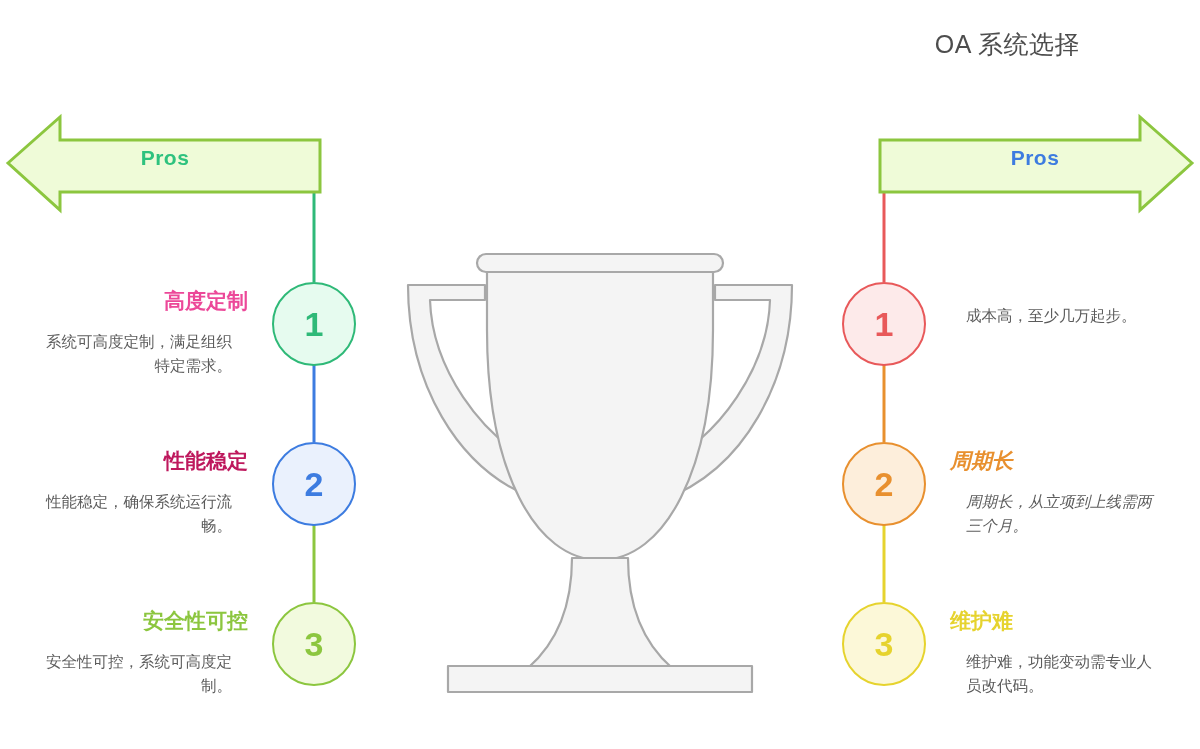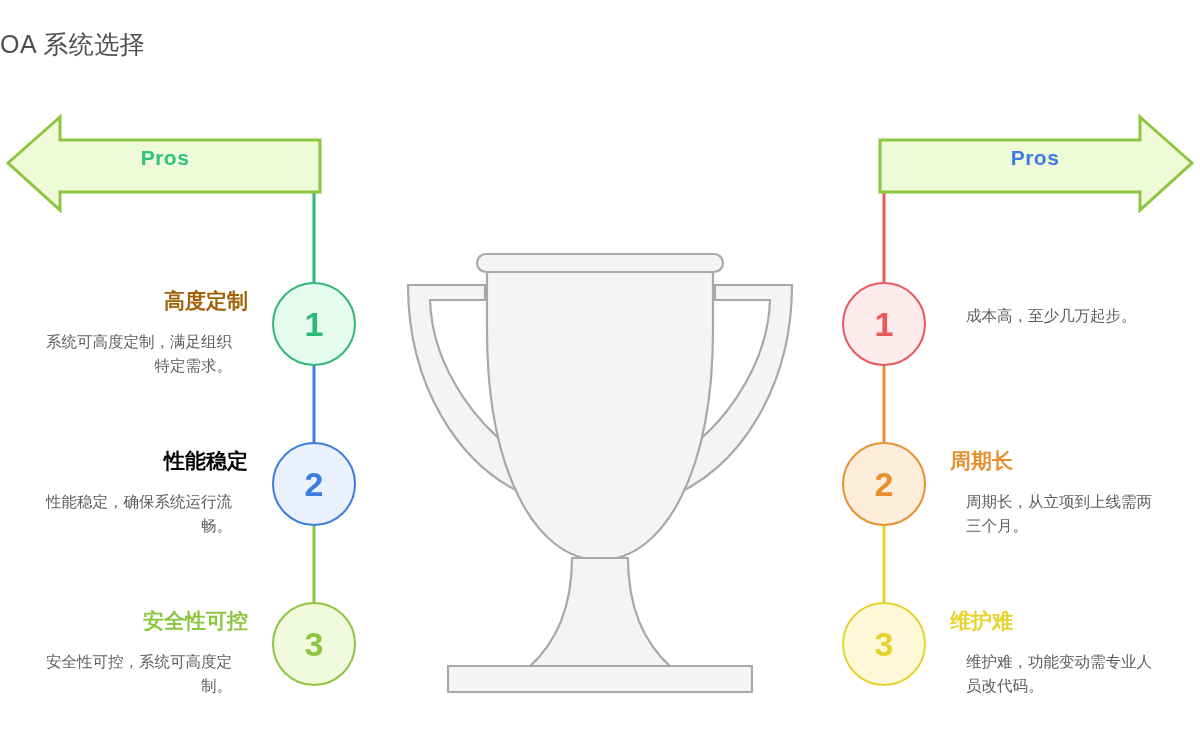--- a/index.html
+++ b/index.html
@@ -15,21 +15,21 @@
     font-family: "Liberation Sans", "DejaVu Sans", sans-serif;
     -webkit-font-smoothing: antialiased;
   }
 
   
   #page-title {
     position: absolute;
     top: 28px;
     left: 0;
     width: 1080px;
-    text-align: left;
+    text-align: right;
     font-size: 25px;
     color: #4d4d4d;
     font-weight: 400;
     letter-spacing: 0.5px;
   }
 
   
   #art-layer {
     position: absolute;
     top: 0;
@@ -136,43 +136,43 @@
     <rect x="448" y="666" width="304" height="26"></rect>
   </g>
 </svg>
 
 <div class="arrow-label" id="pros-arrow-label">Pros</div>
 
 <div class="arrow-label" id="cons-arrow-label">Pros</div>
 
 <div class="node-circle" id="pros-node-0" style="top: 282px; left: 272px; border-color: rgb(47, 185, 120); background: rgb(230, 251, 239); color: rgb(47, 185, 120);">1</div>
 <div class="item-text left" id="pros-text-0" style="top: 288px; left: 18px;">
-  <p class="item-heading" id="pros-heading-0" style="color: #a16207;">高度定制</p>
+  <p class="item-heading" id="pros-heading-0" style="color: #ec4899;">高度定制</p>
   <p class="item-desc">系统可高度定制，满足组织特定需求。</p>
 </div>
 
 <div class="node-circle" id="pros-node-1" style="top: 442px; left: 272px; border-color: rgb(61, 124, 224); background: rgb(234, 241, 253); color: rgb(61, 124, 224);">2</div>
 <div class="item-text left" id="pros-text-1" style="top: 448px; left: 18px;">
-  <p class="item-heading" id="pros-heading-1" style="color: #000000; font-family: Liberation Serif, serif;">性能稳定</p>
+  <p class="item-heading" id="pros-heading-1" style="color: #be185d; font-family: Liberation Serif, serif;">性能稳定</p>
   <p class="item-desc">性能稳定，确保系统运行流畅。</p>
 </div>
 
 <div class="node-circle" id="pros-node-2" style="top: 602px; left: 272px; border-color: rgb(140, 198, 63); background: rgb(242, 250, 222); color: rgb(140, 198, 63);">3</div>
 <div class="item-text left" id="pros-text-2" style="top: 608px; left: 18px; font-family: Liberation Serif, serif;">
   <p class="item-heading" id="pros-heading-2" style="color: rgb(140, 198, 63);">安全性可控</p>
   <p class="item-desc">安全性可控，系统可高度定制。</p>
 </div>
 
 <div class="node-circle" id="cons-node-0" style="top: 282px; left: 842px; border-color: rgb(232, 89, 90); background: rgb(253, 234, 234); color: rgb(232, 89, 90);">1</div>
 <div class="item-text right" id="cons-text-0" style="top: 288px; left: 950px;">
   <p class="item-desc">成本高，至少几万起步。</p>
 </div>
 
 <div class="node-circle" id="cons-node-1" style="top: 442px; left: 842px; border-color: rgb(232, 144, 47); background: rgb(253, 238, 219); color: rgb(232, 144, 47);">2</div>
-<div class="item-text right" id="cons-text-1" style="top: 448px; left: 950px;">
+<div class="item-text right" id="cons-text-1" style="top: 448px; left: 950px; font-style: italic;">
   <p class="item-heading" id="cons-heading-1" style="color: rgb(232, 144, 47);">周期长</p>
   <p class="item-desc">周期长，从立项到上线需两三个月。</p>
 </div>
 
 <div class="node-circle" id="cons-node-2" style="top: 602px; left: 842px; border-color: rgb(230, 211, 46); background: rgb(252, 248, 216); color: rgb(230, 211, 46);">3</div>
 <div class="item-text right" id="cons-text-2" style="top: 608px; left: 950px;">
   <p class="item-heading" id="cons-heading-2" style="color: rgb(230, 211, 46);">维护难</p>
   <p class="item-desc">维护难，功能变动需专业人员改代码。</p>
 </div>
 

